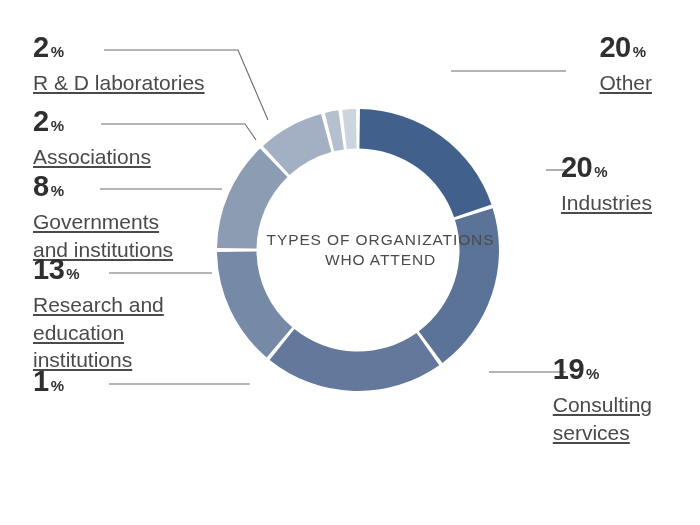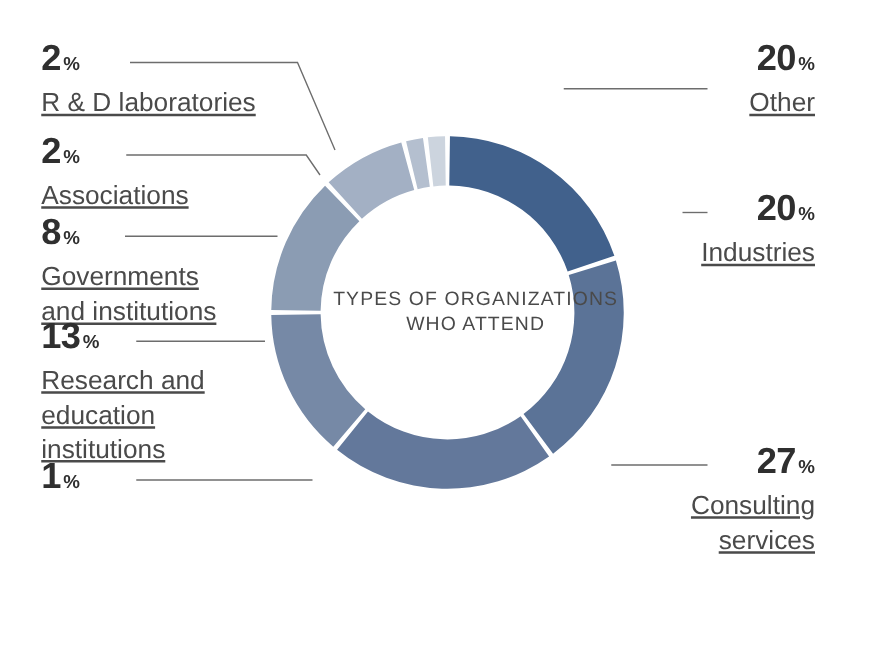--- a/index.html
+++ b/index.html
@@ -64,21 +64,21 @@
     width: 700px;
     height: 525px;
     pointer-events: none;
   }
 
   
   .callout {
     position: absolute;
   }
   .callout.left  { text-align: left; }
-  .callout.right { text-align: right; }
+  .callout.right { text-align: left; }
 
   .pct {
     display: block;
     line-height: 1;
     white-space: nowrap;
     color: #2f2f2f;
   }
   .pct .num {
     font-size: 29px;
     font-weight: bold;
@@ -198,19 +198,19 @@
 
   <div class="callout right" style="right:48px; top:153px;">
     <span class="pct">
       <span class="num">20</span><span class="sym">%</span>
     </span>
     <span class="cap">Industries</span>
   </div>
 
   <div class="callout right" style="right:48px; top:355px;">
     <span class="pct">
-      <span class="num">27</span><span class="sym">%</span>
+      <span class="num">19</span><span class="sym">%</span>
     </span>
     <span class="cap">Consulting
 services</span>
   </div>
 
 </div>
 
 </body></html>

